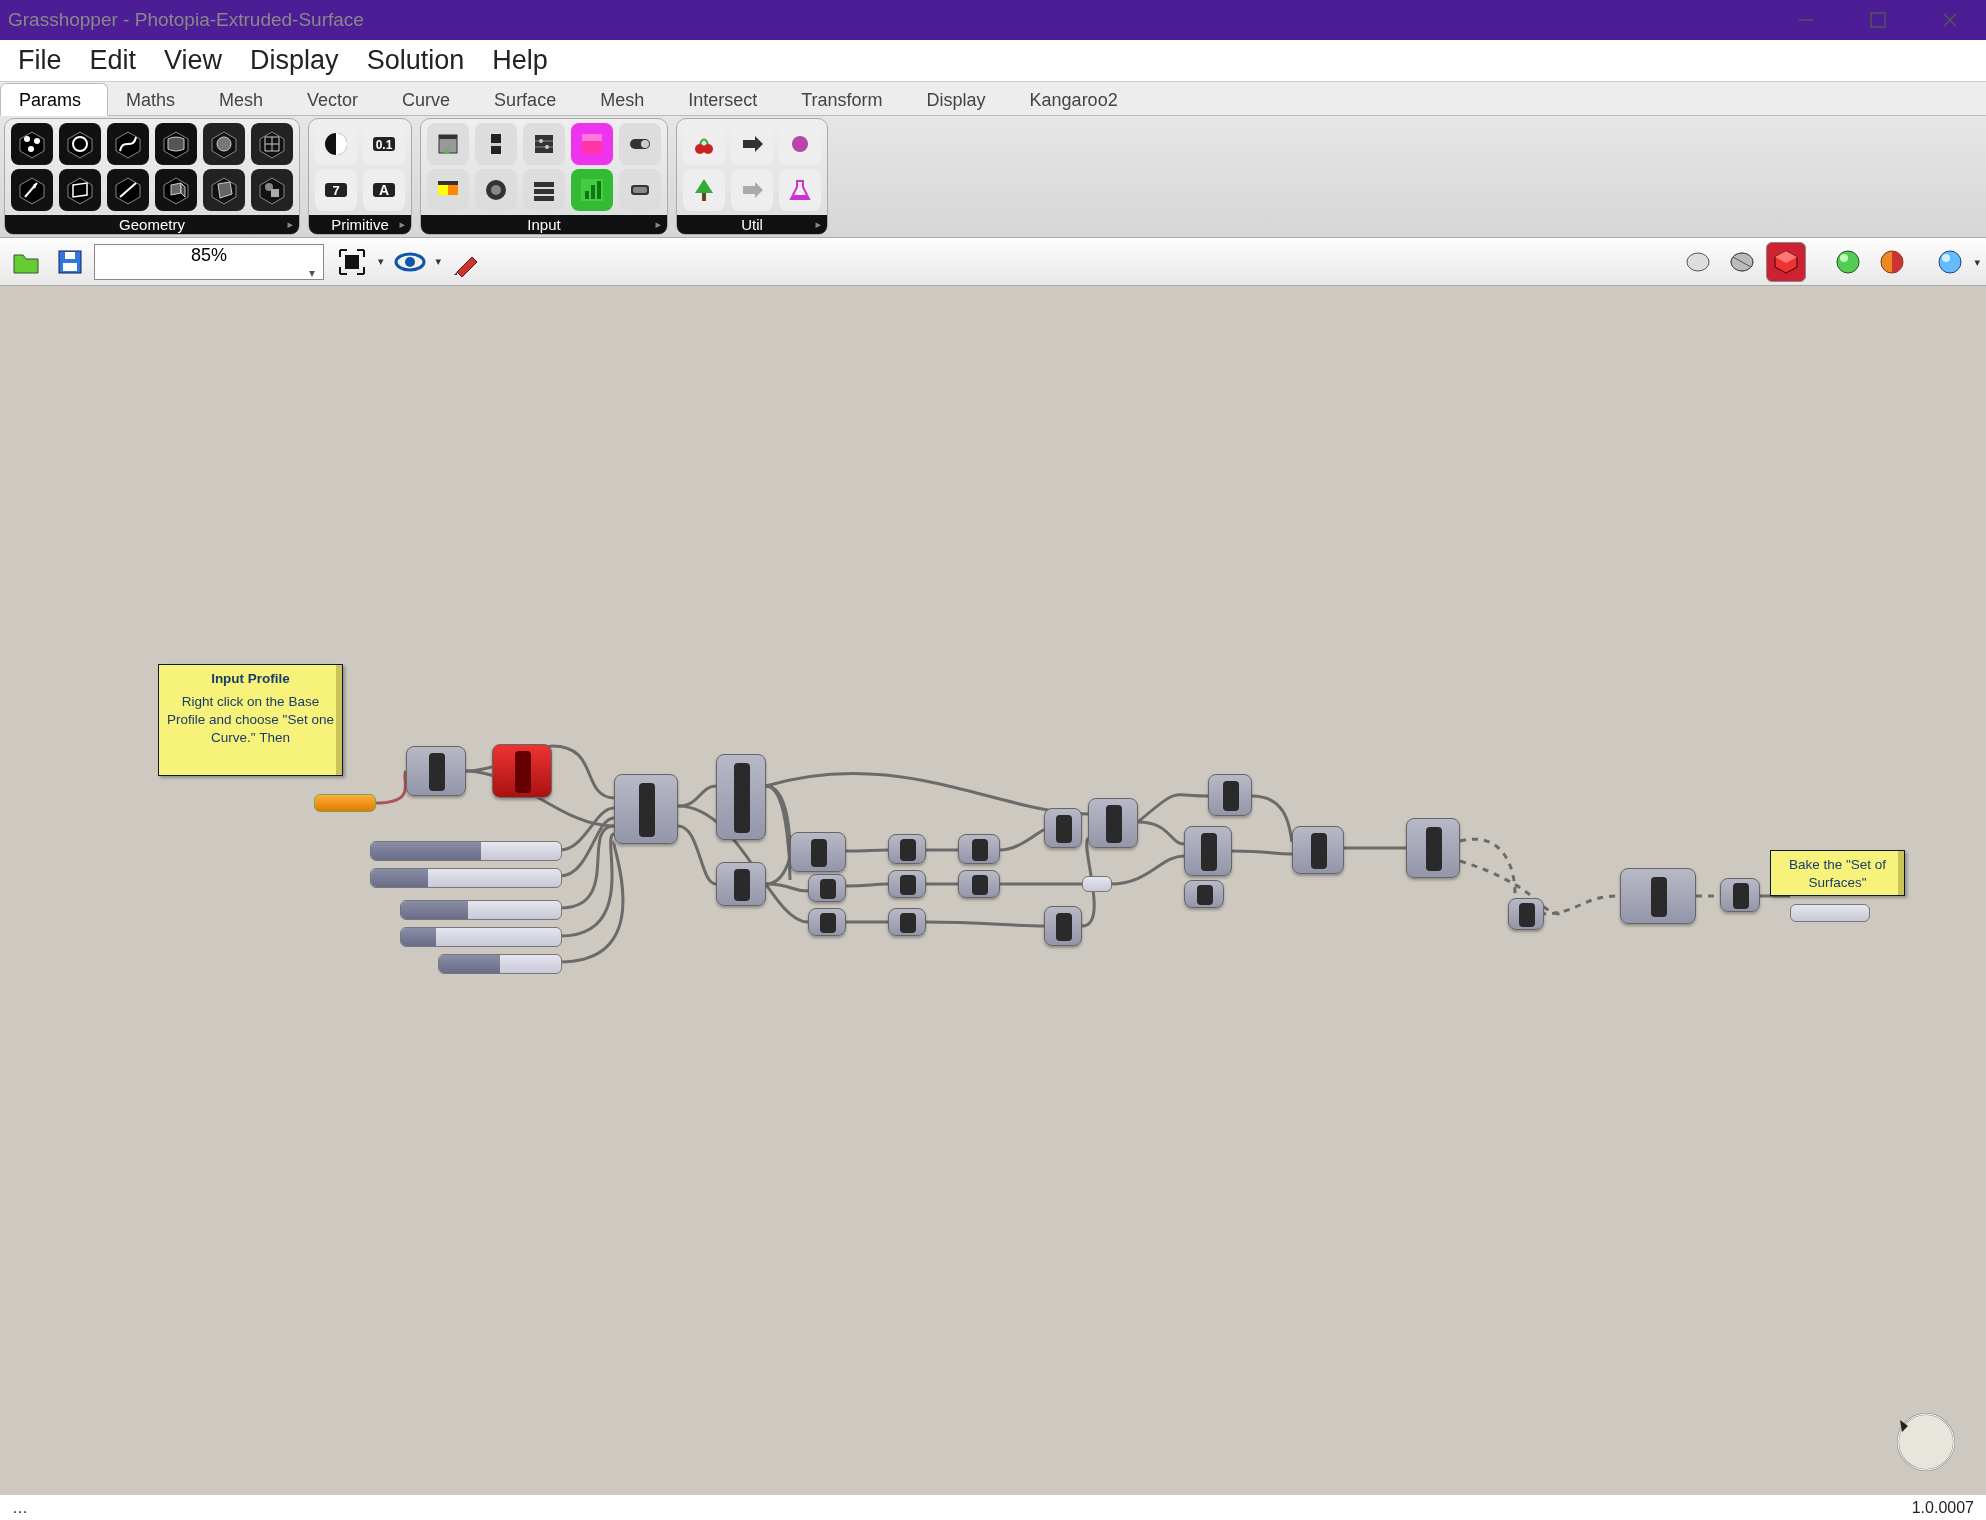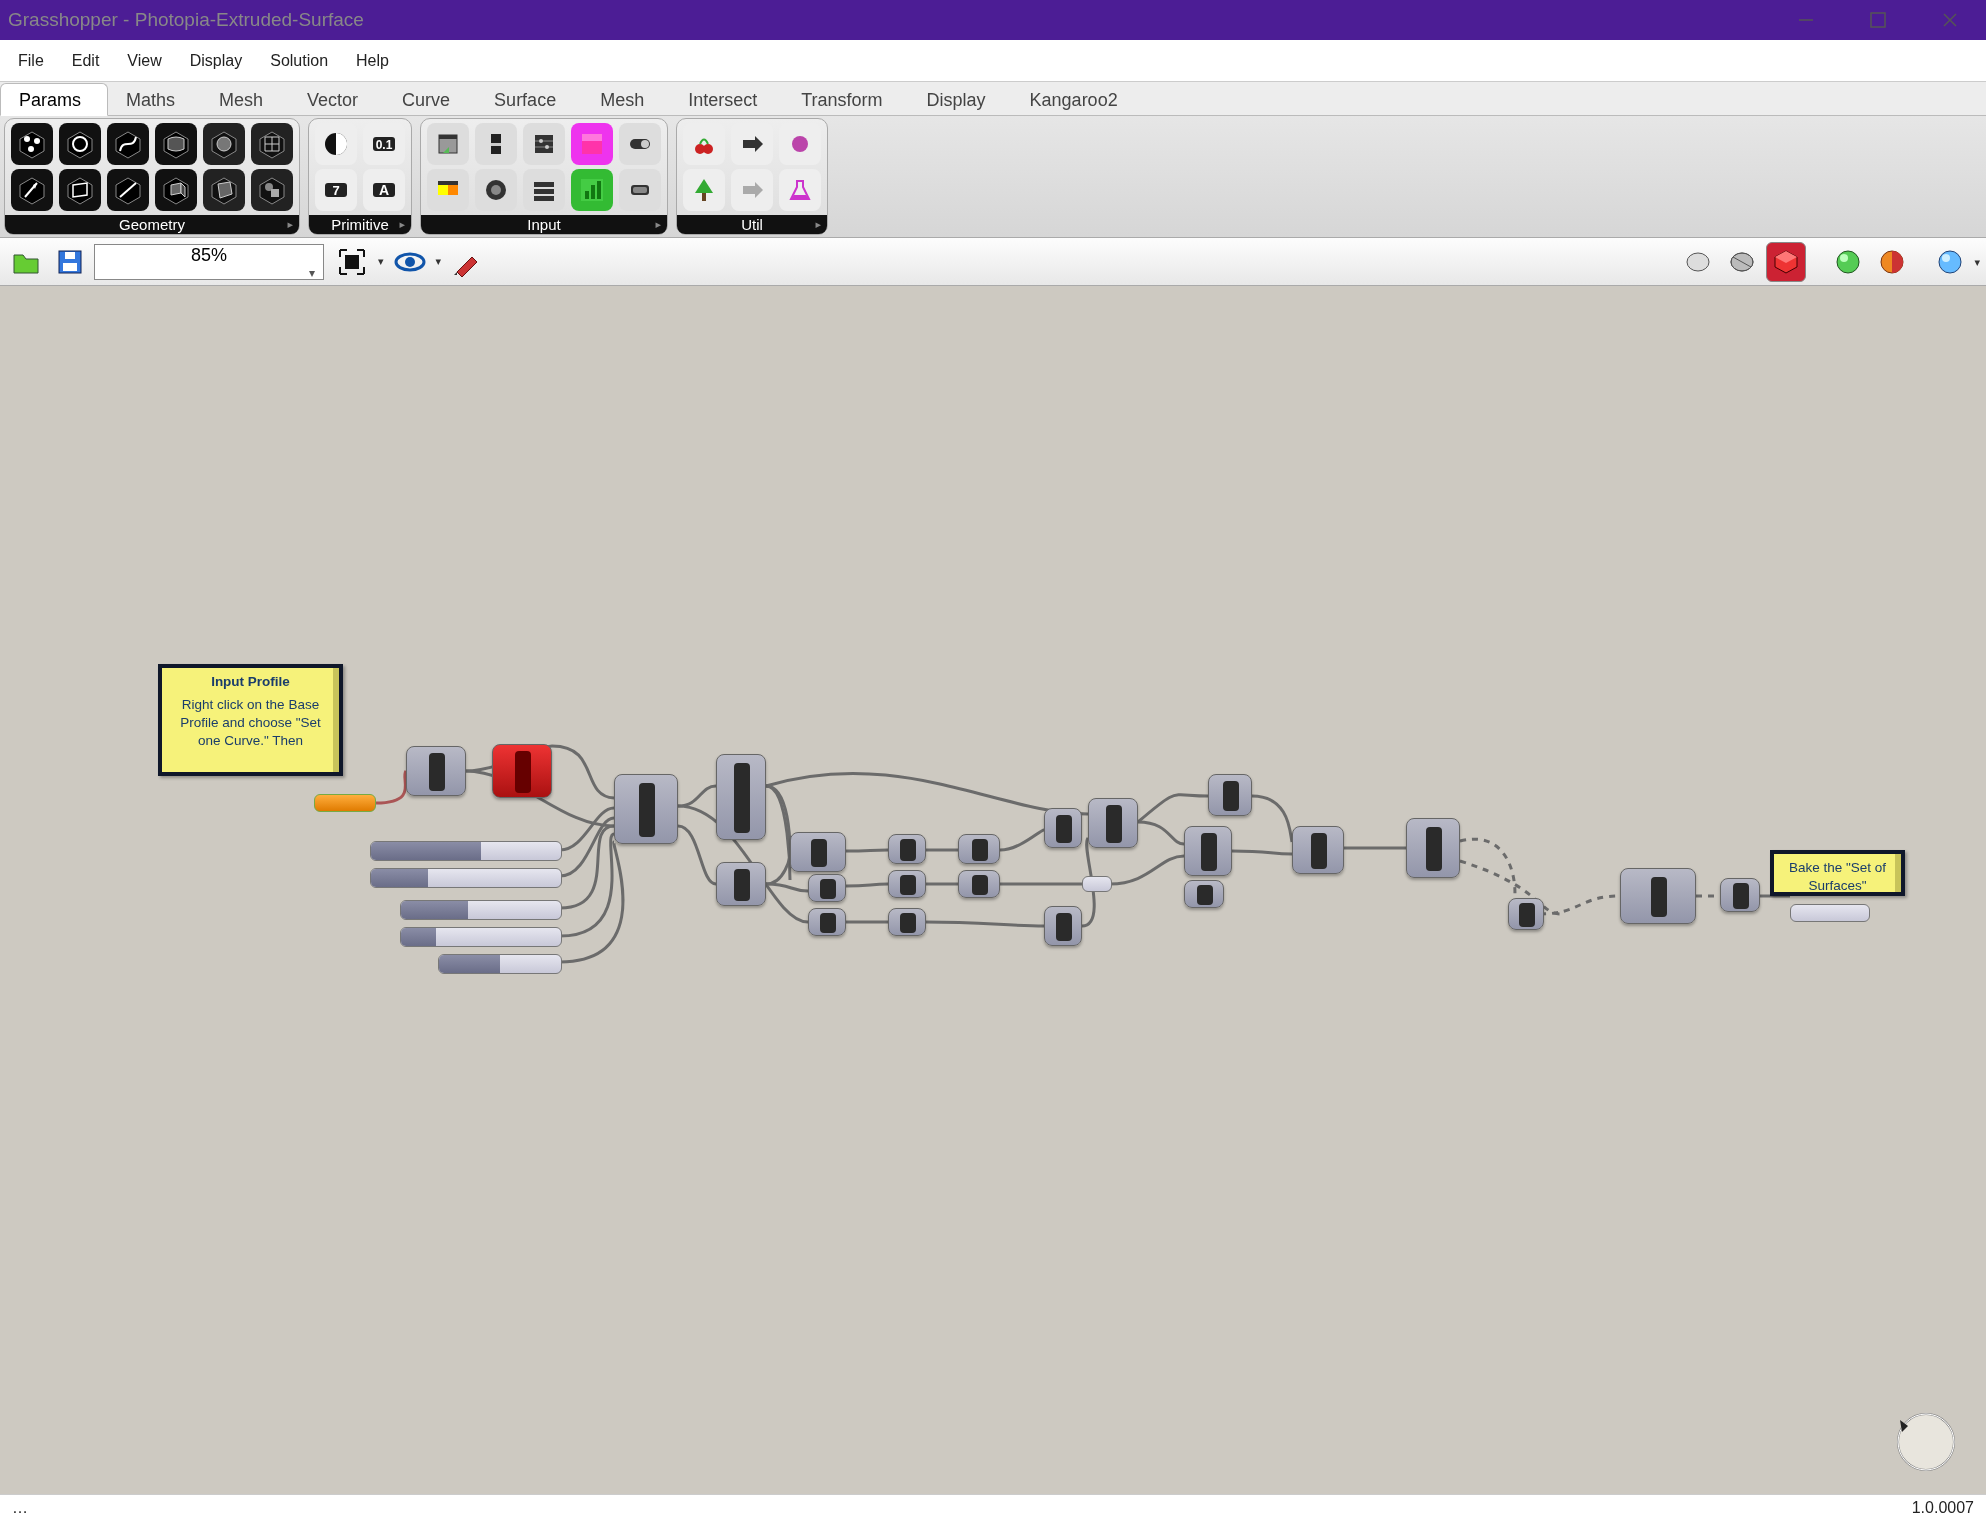--- a/index.html
+++ b/index.html
@@ -5,21 +5,21 @@
   * { box-sizing: border-box; margin: 0; padding: 0; font-family: "Segoe UI", Tahoma, sans-serif; }
   html,body { width: 1986px; height: 1520px; overflow: hidden; background:#fff; }
   
   .titlebar { height: 40px; background:#4c1d95; display:flex; align-items:center; padding:0 0 0 8px; }
   .titlebar .title { color:#888; font-size:19px; }
   .titlebar .spacer { flex:1; }
   .win-btn { width:72px; height:40px; display:flex; align-items:center; justify-content:center; color:#555; font-size:18px; }
   .win-btn svg { stroke:#555; }
   
   .menubar { height:42px; background:#fff; display:flex; align-items:center; padding-left:8px; border-bottom:1px solid #ccc; }
-  .menubar .mitem { font-size:16px; color:#222; padding:6px 18px 6px 10px; cursor:default; }
+  .menubar .mitem { font-size:27px; color:#222; padding:6px 18px 6px 10px; cursor:default; }
   .menubar .right { flex:1; text-align:right; padding-right:18px; font-size:20px; color:#222; }
   
   .tabstrip { height:34px; background:#ededed; display:flex; align-items:flex-end; border-bottom:1px solid #bbb; padding-left:0; }
   .tab { font-size:18px; color:#444; padding:6px 26px 4px 18px; border-top-left-radius:6px; border-top-right-radius:6px; }
   .tab.active { background:#fff; border:1px solid #bbb; border-bottom:1px solid #fff; position:relative; top:1px; color:#000; font-weight:500;}
   
   .ribbon { height:122px; background:linear-gradient(#e6e6e6,#d6d6d6); display:flex; padding:0 0 0 0; border-bottom:1px solid #aaa; }
   .rgroup { display:flex; flex-direction:column; border:1px solid #aaa; border-radius:10px; margin:2px 4px; padding:4px 6px 0 6px; background:linear-gradient(#eee,#ddd); }
   .rgroup .icons { display:grid; grid-auto-flow:column; grid-template-rows:repeat(2,42px); gap:4px 6px; }
   .rgroup .footer { height:26px; background:#111; color:#fff; font-size:15px; border-radius:0 0 8px 8px; margin:4px -6px 0 -6px; display:flex; align-items:center; justify-content:center; position:relative;}
@@ -33,21 +33,21 @@
   .zoom-box .dd { margin-left:auto; font-size:12px; color:#555;}
   .tb2-right { position:absolute; right:6px; top:4px; display:flex; gap:4px; }
   .tb2-right .sq { width:40px; height:40px; border-radius:6px; display:flex; align-items:center; justify-content:center; }
   .sq.redcube { background:#c23; border:1px solid #888;}
   
   .canvas { position:relative; width:100%; height:calc(1520px - 40px - 42px - 34px - 122px - 48px - 26px); background:#cdc9c1; overflow:hidden; }
   .canvas svg.wires { position:absolute; left:0; top:0; width:100%; height:100%; pointer-events:none; }
   .node { position:absolute; background:linear-gradient(#b8b9c6,#9396aa); border:1px solid #666; border-radius:8px; box-shadow:0 2px 3px rgba(0,0,0,.3); }
   .node .core { position:absolute; background:#2a2a2a; border-radius:4px; }
   .node.red { background:linear-gradient(#e33,#a11); }
-  .note { position:absolute; background:#f6f27a; border:4px solid #0f172a; box-shadow:2px 2px 3px rgba(0,0,0,.3); padding:6px 8px; font-family:"Courier New",monospace; font-size:13.5px; color:#1a3d6b; text-align:center; line-height:1.25; }
+  .note { position:absolute; background:#f6f27a; border:1px solid #0f172a; box-shadow:2px 2px 3px rgba(0,0,0,.3); padding:6px 8px; font-family:"Courier New",monospace; font-size:13.5px; color:#1a3d6b; text-align:center; line-height:1.25; }
   .note .ttl { font-weight:bold; display:block; margin-bottom:6px; }
   .note .bar { position:absolute; right:0; top:0; bottom:0; width:6px; background:#c8c45a;}
   .slider { position:absolute; height:20px; background:linear-gradient(#e6e6ef,#c8c8d8); border:1px solid #777; border-radius:6px; }
   .slider .fill { position:absolute; left:0; top:0; bottom:0; background:linear-gradient(#8a8da6,#6a6d88); border-radius:5px 0 0 5px;}
   .param-orange { position:absolute; background:linear-gradient(#ffae3d,#e07b00); border:1px solid #7a4; border-radius:6px; height:18px;}
   .endbox { position:absolute; background:linear-gradient(#e6e6ef,#c8c8d8); border:1px solid #777; border-radius:6px;}
   
   .statusbar { height:26px; background:#fff; border-top:1px solid #ccc; display:flex; align-items:center; padding:0 12px; font-size:16px; color:#222; }
   .statusbar .left { }
   .statusbar .right { margin-left:auto; }

